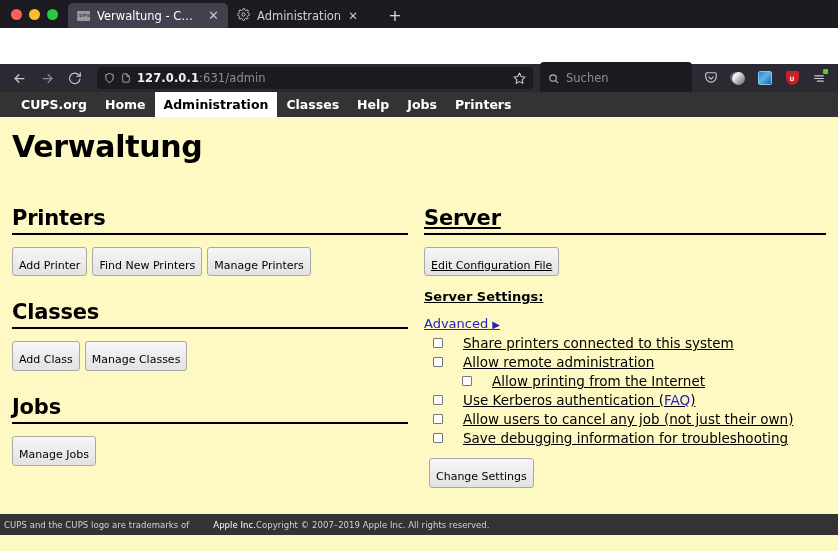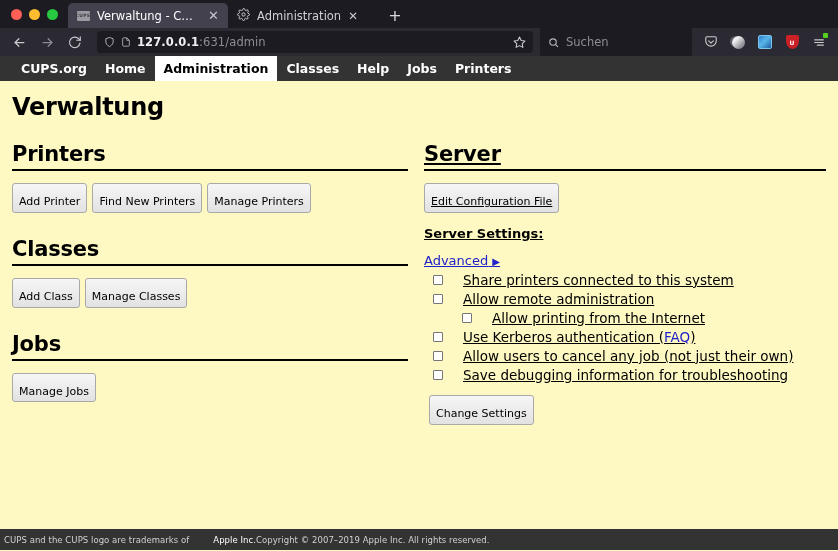--- a/index.html
+++ b/index.html
@@ -82,20 +82,21 @@
     color: #d6d6dc; font-size: 16px; line-height: 1;
     margin-left: 6px;
   }
 
   .navbar {
     height: 28px; flex: 0 0 28px;
     background: #2b2a33;
     display: flex; align-items: center;
     padding: 0 6px;
     gap: 2px;
+    margin-top: 36px;
   }
   .navbtn {
     width: 26px; height: 24px;
     display: flex; align-items: center; justify-content: center;
     color: #c9c9d0;
   }
   .navbtn.dim { color: #8b8b93; }
   .navbtn svg { display: block; }
 
   .urlbar {
@@ -189,25 +190,25 @@
     color: #000000;
   }
 
   .content {
     flex: 1 1 auto;
     padding: 14px 12px 0 12px;
     position: relative;
   }
 
   h1.pagetitle {
-    font-size: 24px;
+    font-size: 30px;
     font-weight: bold;
     letter-spacing: -0.3px;
     color: #000;
-    margin-bottom: 23px;
+    margin-bottom: 44px;
     line-height: 1.05;
   }
 
   .cols { display: flex; gap: 0; }
   .col { width: 50%; padding-right: 11px; }
   .col.right { padding-right: 0; padding-left: 5px; text-decoration: underline; }
 
   h2.sec {
     font-size: 21px; font-weight: bold; color: #000;
     letter-spacing: -0.2px;
@@ -259,21 +260,21 @@
     border-radius: 1px;
     margin-top: 4px;
     flex: 0 0 10px;
   }
   .cklabel a { color: #2121c9; text-decoration: none; }
 
   .changebtn-wrap { margin-top: 10px; padding-left: 5px; }
 
   .footer {
     position: absolute;
-    left: 0; right: 0; bottom: 1px;
+    left: 0; right: 0; bottom: 16px;
     height: 21px;
     background: #333333;
     display: flex; align-items: center;
     padding-left: 4px;
     font-size: 8.5px;
     color: #d2d2d2;
     letter-spacing: 0.05px;
   }
   .footer b { color: #ffffff; font-weight: normal; padding-left: 24px; }
 </style>

